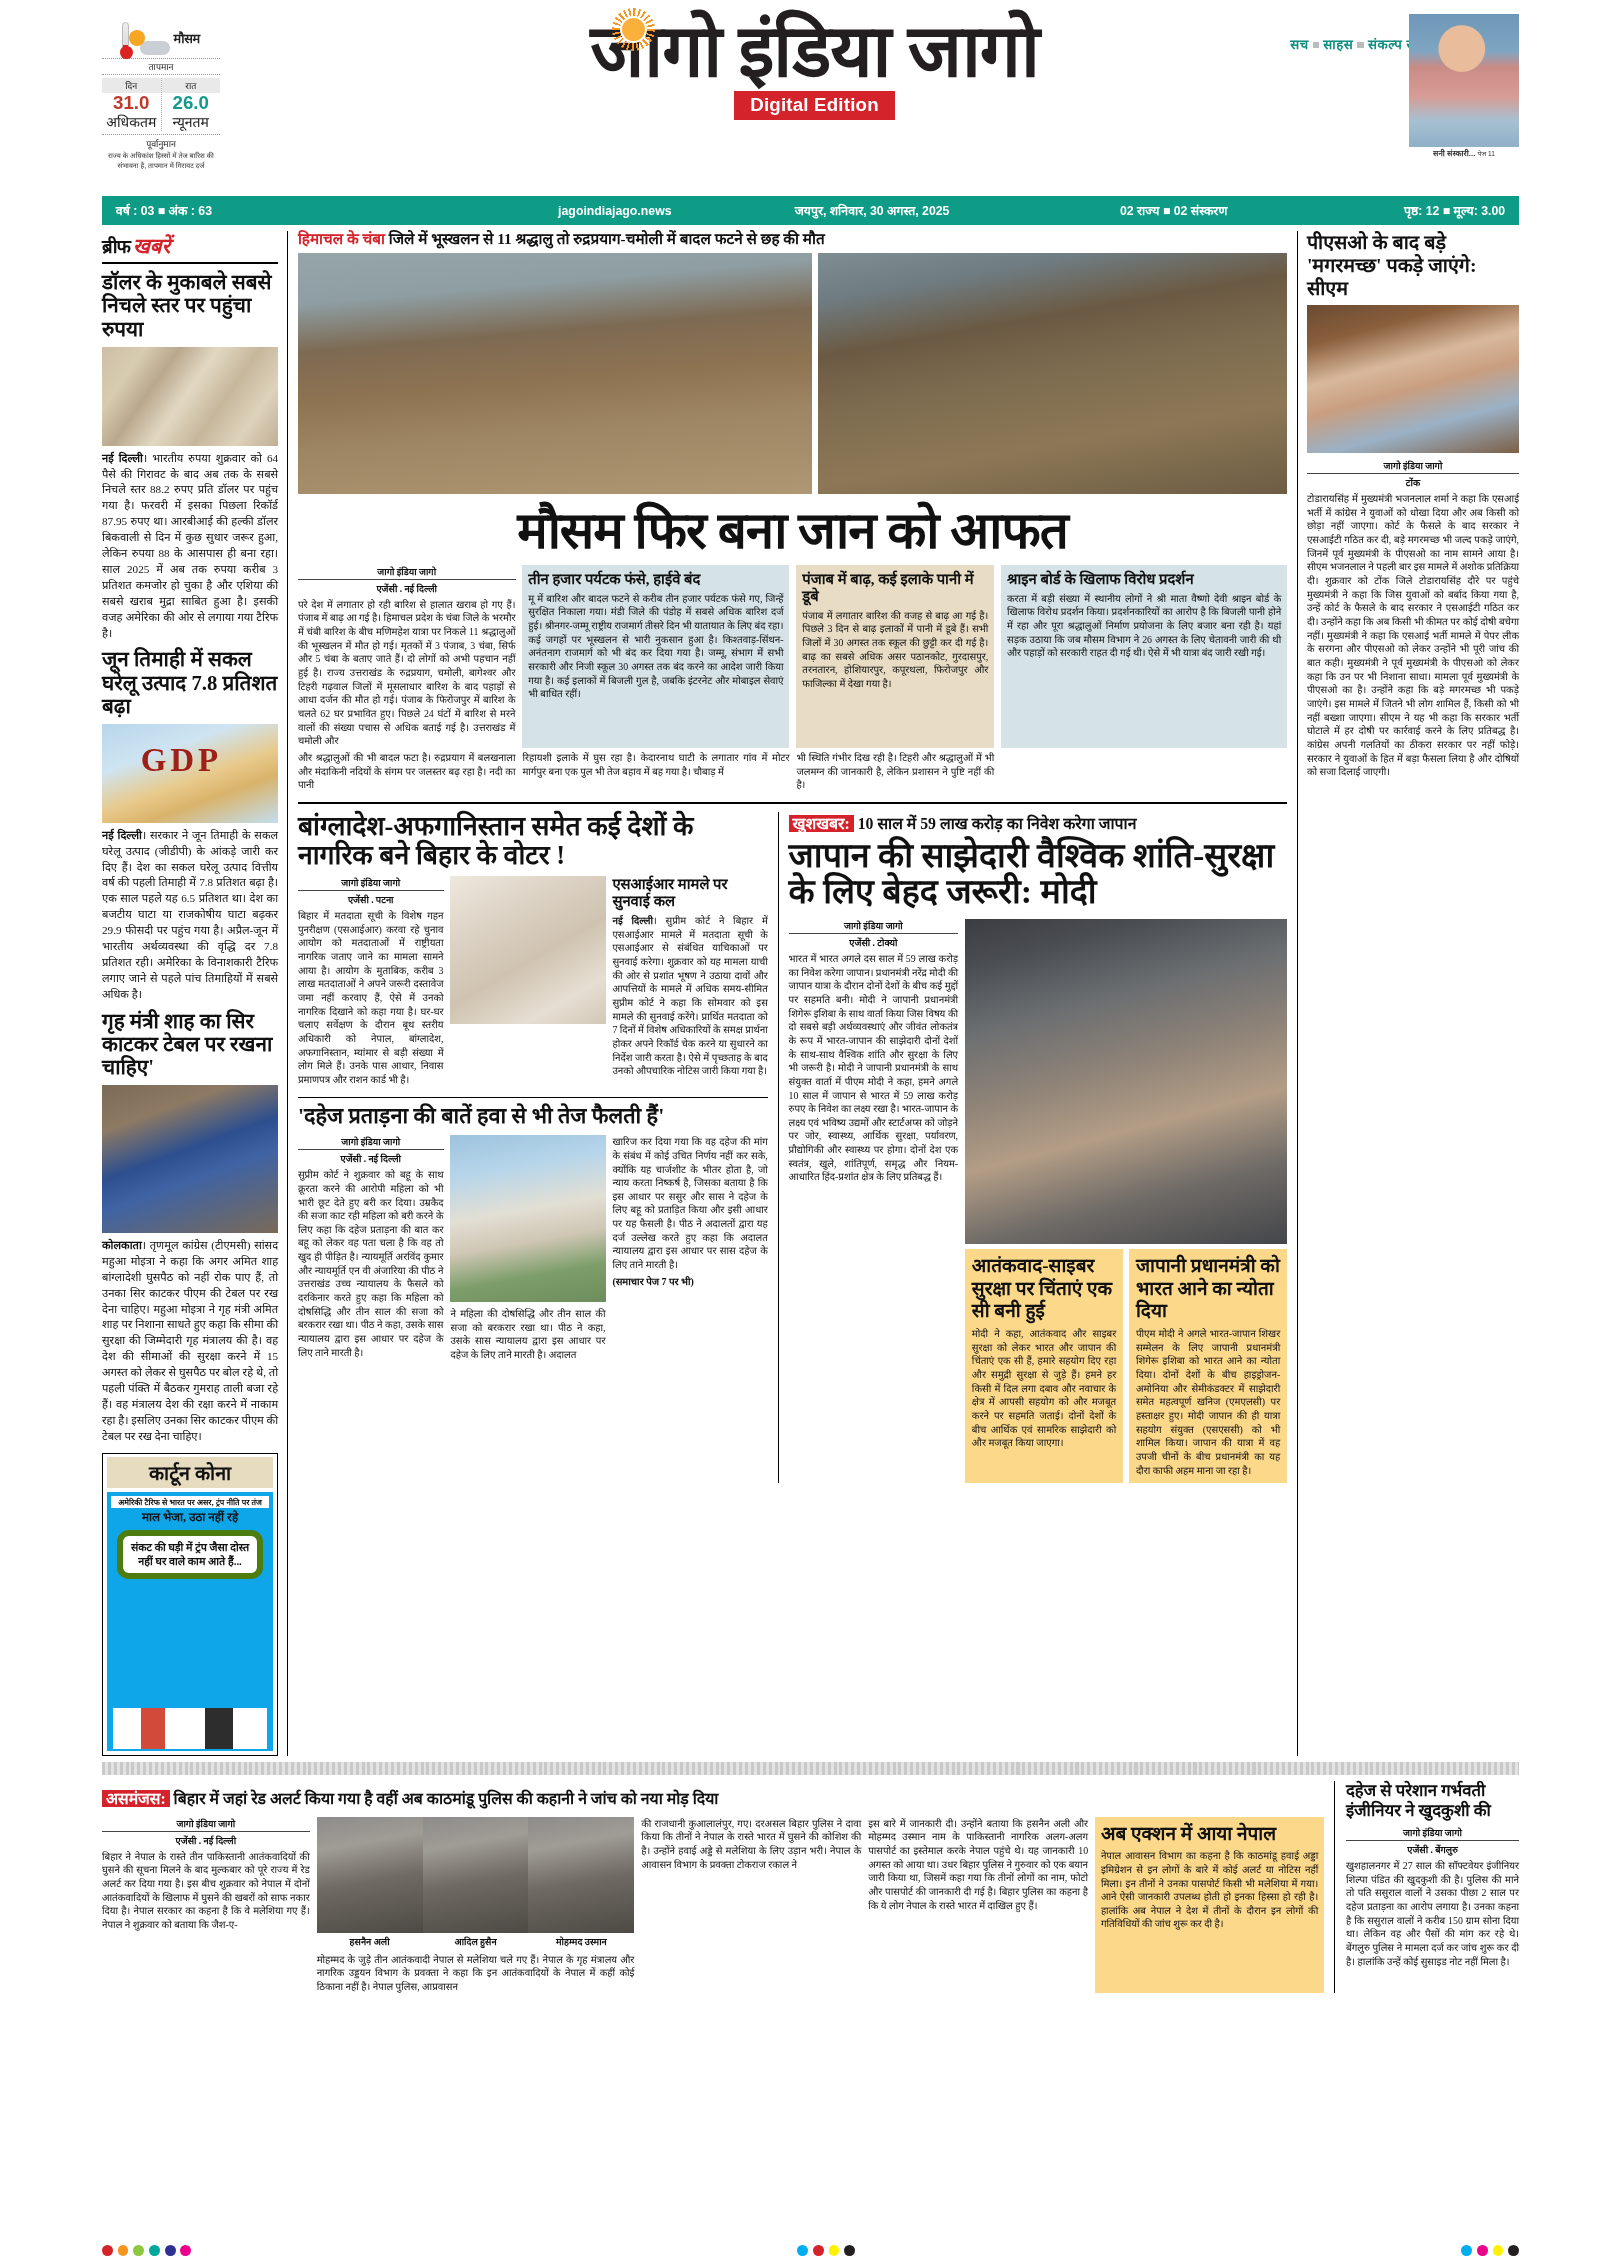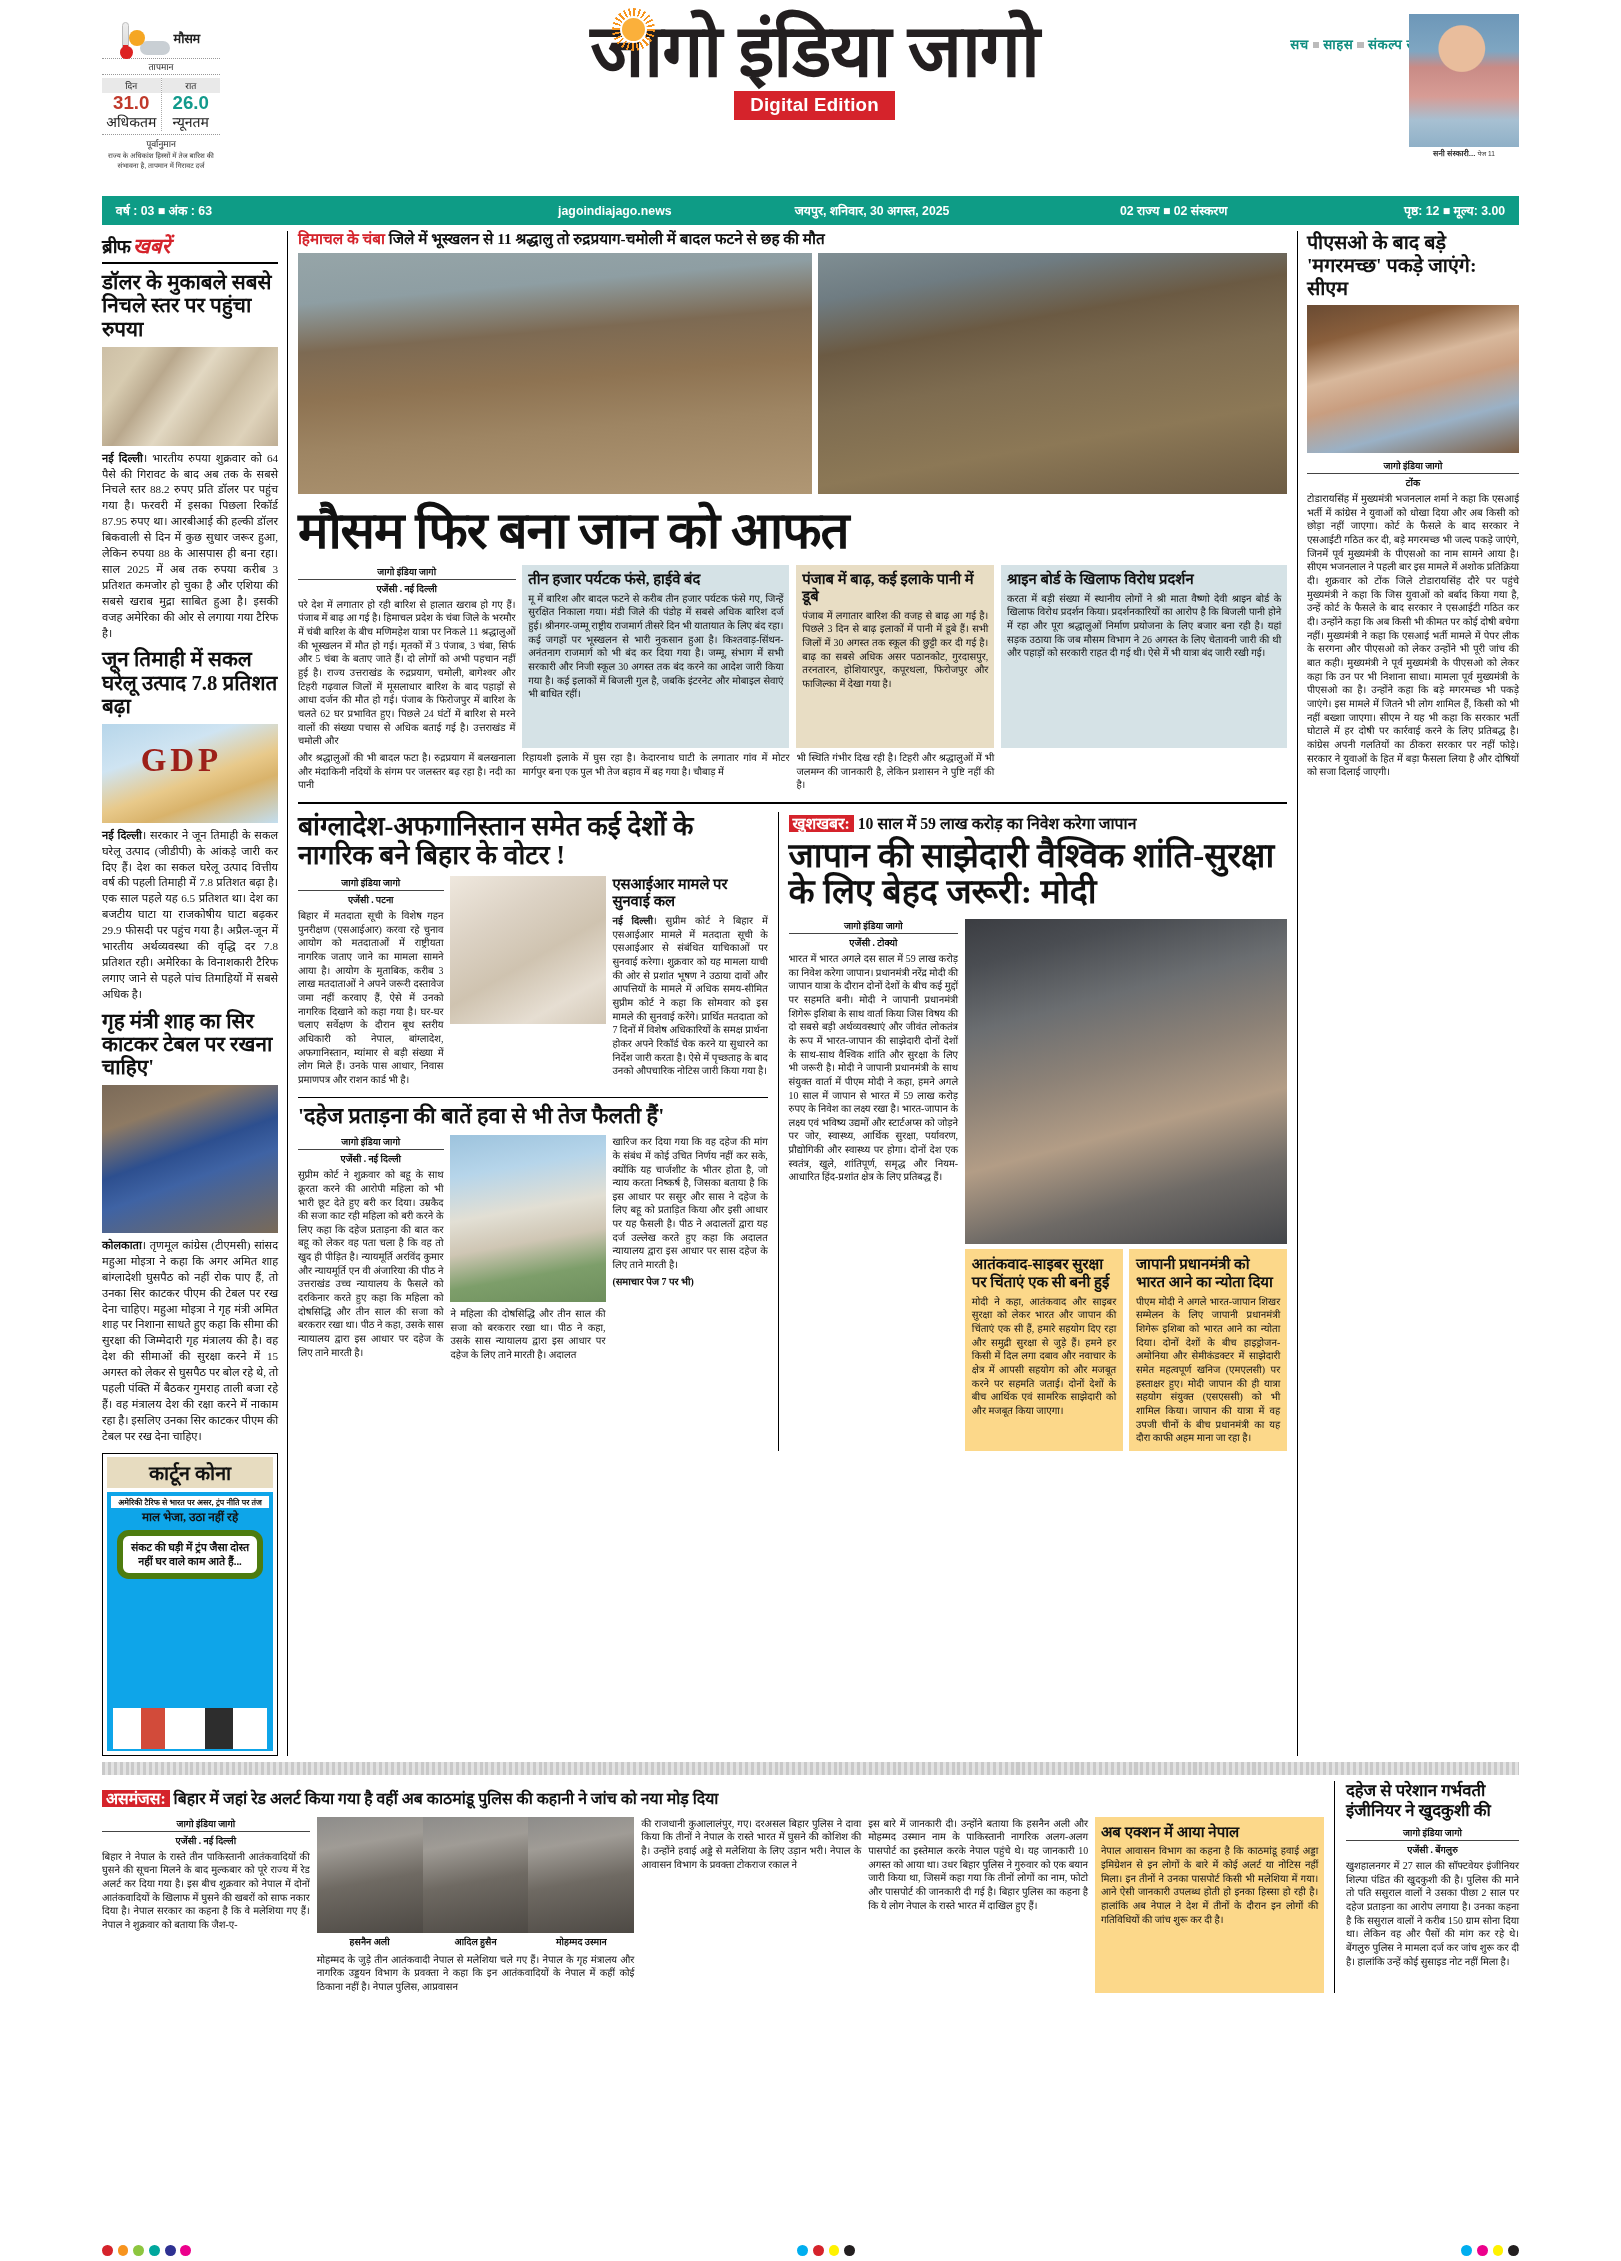--- a/index.html
+++ b/index.html
@@ -86,21 +86,21 @@
   .ctoonart .cap2{font-size:11.8px;font-weight:bold;text-align:center;font-family:"Liberation Serif",serif;}
   .bubble{background:#fff;border:6px solid #4d7c0f;border-radius:11.8px;margin:4.9px 5.9px;padding:4.9px;font-size:10.8px;font-weight:bold;text-align:center;line-height:1.25;font-family:"Liberation Serif",serif;}
   .ctoonfig{position:absolute;bottom:2px;left:5.9px;right:5.9px;height:41px;background:linear-gradient(90deg,#fff 0 18%,#d24b3a 18% 34%,#fff 34% 60%,#2d2d2d 60% 78%,#fff 78% 100%);}
 
   
   .topkicker{font-size:15.3px;font-weight:bold;font-family:"Liberation Serif",serif;line-height:1.1;margin-bottom:4.9px;}
   .topkicker .red{color:#d5232b;}
   .photorow{display:flex;gap:5.9px;}
   .photorow .p1{flex:0 0 52%;height:241px;background:linear-gradient(175deg,#96a5a8 0%,#8e9ea3 18%,#7d6a53 35%,#8e7352 52%,#9e8563 70%,#b09774 100%);}
   .photorow .p2{flex:1;height:241px;background:linear-gradient(170deg,#7f8e93 0%,#6f7c82 15%,#6b5a43 32%,#7e6c50 50%,#8c7856 72%,#6d5c44 100%);}
-  .bighead{font-size:51px;font-weight:bold;font-family:"Liberation Serif",serif;letter-spacing:-1px;margin:11.8px 0 7.9px 0;line-height:1;}
+  .bighead{font-size:51px;font-weight:bold;text-align:center;font-family:"Liberation Serif",serif;letter-spacing:-1px;margin:11.8px 0 7.9px 0;line-height:1;}
   .subcols{display:flex;gap:6.9px;margin-top:3.9px;}
   .subcols .c{flex:1;}
   .agencytag{text-align:center;font-size:9.4px;font-weight:bold;border-bottom:1px solid #444;padding-bottom:1px;font-family:"Liberation Serif",serif;}
   .agencysub{text-align:center;font-size:9.4px;font-weight:bold;margin:2px 0 3px;font-family:"Liberation Serif",serif;}
   .boxA{background:#d5e2e6;padding:5.9px;}
   .boxB{background:#e8ddc4;padding:5.9px;}
   .boxC{background:#d5e2e6;padding:5.9px;}
   .boxhead{font-size:14.8px;font-weight:bold;font-family:"Liberation Serif",serif;margin-bottom:3.9px;line-height:1.15;}
   .mini{font-size:9.9px;line-height:1.38;text-align:justify;font-family:"Liberation Serif",serif;}
   .rule{border-top:1px solid #000;margin:9.9px 0 7.9px;}
@@ -110,21 +110,21 @@
   .midL{width:calc(48% - 4.9px);}
   .midR{flex:1;}
   .midhead{font-size:26.6px;font-weight:bold;font-family:"Liberation Serif",serif;line-height:1.1;}
   .kicker2{font-size:15.8px;font-weight:bold;font-family:"Liberation Serif",serif;}
   .kicker2 .badge{background:#d5232b;color:#fff;padding:0 3.9px;}
   .jpnhead{font-size:34px;font-weight:bold;font-family:"Liberation Serif",serif;line-height:1.08;margin-top:3.9px;}
   .ph.eci{height:148px;background:linear-gradient(150deg,#efe8de 0%,#dcd2c4 30%,#cfc3b0 55%,#e6ded2 80%,#d3c8b7 100%);}
   .ph.sc{height:167px;background:linear-gradient(170deg,#9dc3dd 0%,#b6d5ea 22%,#e2dfd4 45%,#cfc6b4 62%,#7d9e6a 80%,#6d8e5c 100%);}
   .ph.modi{height:325px;background:linear-gradient(165deg,#3b3d42 0%,#4a4d52 12%,#6b6e71 28%,#8d8277 45%,#b39d86 62%,#6e6a66 80%,#44464a 100%);}
   .yellowbox{background:#fcd88a;padding:5.9px 6.9px;}
-  .ybhead{font-size:15px;font-weight:bold;font-family:"Liberation Serif",serif;line-height:1.2;margin-bottom:3.9px;}
+  .ybhead{font-size:19px;font-weight:bold;font-family:"Liberation Serif",serif;line-height:1.2;margin-bottom:3.9px;}
   .greybar{height:12.8px;background:repeating-linear-gradient(90deg,#c9c9c9 0 3px,#e3e3e3 3px 5.9px);}
   .botkicker{font-size:15.8px;font-weight:bold;font-family:"Liberation Serif",serif;margin-top:5.9px;}
   .botkicker .badge{background:#d5232b;color:#fff;padding:0 3.9px;}
   .bothead{font-size:39px;font-weight:bold;font-family:"Liberation Serif",serif;line-height:1.05;margin-top:2px;}
   .mug{height:116px;background:linear-gradient(170deg,#8d8c8a 0%,#a09c96 25%,#6f6a63 55%,#4d4944 100%);}
   .mugcap{text-align:center;font-size:9.4px;font-weight:bold;font-family:"Liberation Serif",serif;margin-top:2px;}
   .boxyellow2{background:#fcd88a;padding:5.9px;}
 
   
   .ph.cm{height:148px;background:linear-gradient(165deg,#6a4b33 0%,#8a5f3c 20%,#d8b89c 40%,#c99e80 55%,#9ab1c6 75%,#7d5f45 100%);}

